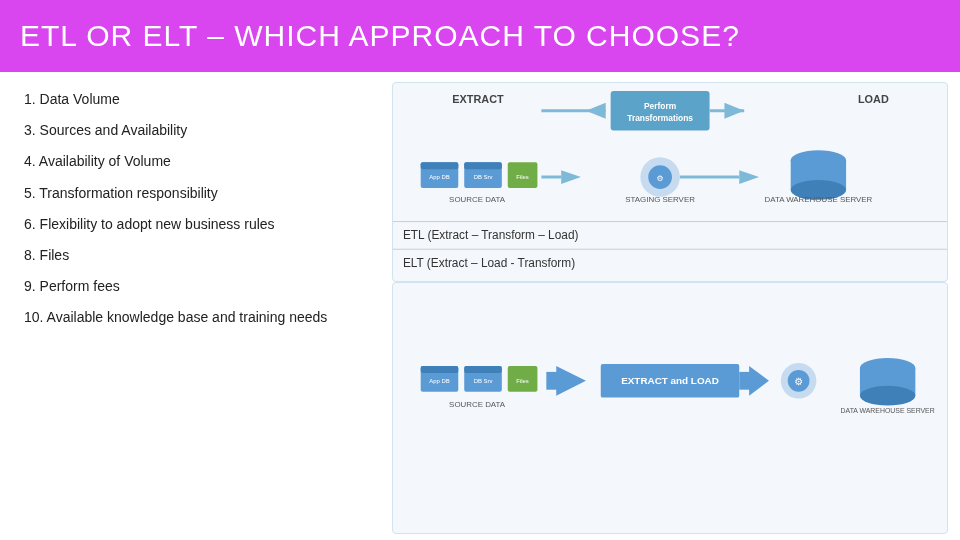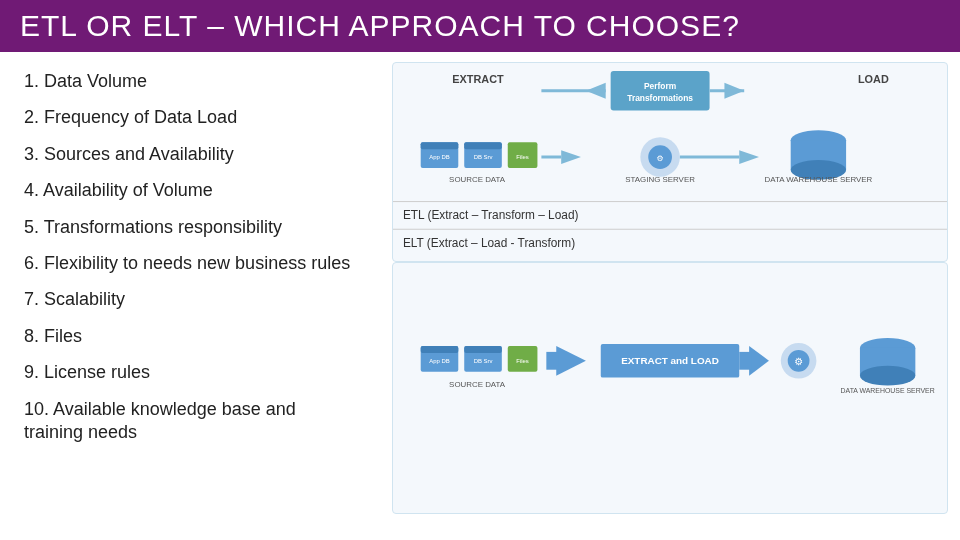--- a/index.html
+++ b/index.html
@@ -5,23 +5,23 @@
     * { margin: 0; padding: 0; box-sizing: border-box; }
     body {
       width: 960px;
       height: 540px;
       font-family: 'Segoe UI', Arial, sans-serif;
       background: #ffffff;
       overflow: hidden;
     }
 
     .header {
-      background: #701a75;
+      background: #d946ef;
       padding: 12px 20px;
-      height: 52px;
+      height: 72px;
       display: flex;
       align-items: center;
     }
 
     .header-title {
       color: #ffffff;
       font-size: 30px;
       font-weight: 300;
       letter-spacing: 1px;
     }
@@ -31,21 +31,21 @@
       height: 472px;
     }
 
     .left-panel {
       width: 380px;
       padding: 18px 24px;
       flex-shrink: 0;
     }
 
     .list-item {
-      font-size: 18px;
+      font-size: 14px;
       color: #222;
       margin-bottom: 13px;
       line-height: 1.3;
     }
 
     .list-item-10 {
       margin-bottom: 16px;
     }
 
     .right-panel {
@@ -93,42 +93,36 @@
   <h1 class="header-title">ETL OR ELT – WHICH APPROACH TO CHOOSE?</h1>
 </div>
 
 <div class="content">
 
   <div class="left-panel">
     <div class="list-item">
       <span>1. </span><span>Data Volume</span>
     </div>
     <div class="list-item">
-      <span>2. </span><span>Frequency of Data Load</span>
-    </div>
-    <div class="list-item">
       <span>3. </span><span>Sources and Availability</span>
     </div>
     <div class="list-item">
       <span>4. </span><span>Availability of Volume</span>
     </div>
     <div class="list-item">
-      <span>5. </span><span>Transformations responsibility</span>
-    </div>
-    <div class="list-item">
-      <span>6. </span><span>Flexibility to needs new business rules</span>
-    </div>
-    <div class="list-item">
-      <span>7. </span><span>Scalability</span>
+      <span>5. </span><span>Transformation responsibility</span>
+    </div>
+    <div class="list-item">
+      <span>6. </span><span>Flexibility to adopt new business rules</span>
     </div>
     <div class="list-item">
       <span>8. </span><span>Files</span>
     </div>
     <div class="list-item">
-      <span>9. </span><span>License rules</span>
+      <span>9. </span><span>Perform fees</span>
     </div>
     <div class="list-item list-item-10">
       <span>10. </span><span>Available knowledge base and training needs</span>
     </div>
   </div>
 
   <div class="right-panel">
 
     <div class="etl-diagram">
       <svg class="diagram-svg-area" viewBox="0 0 560 200">

